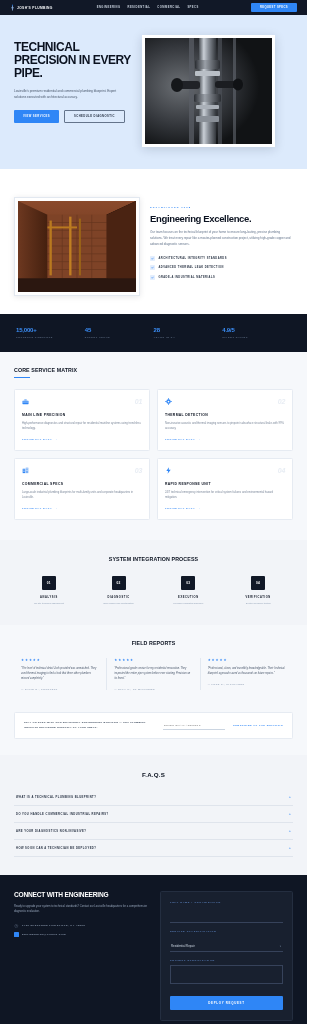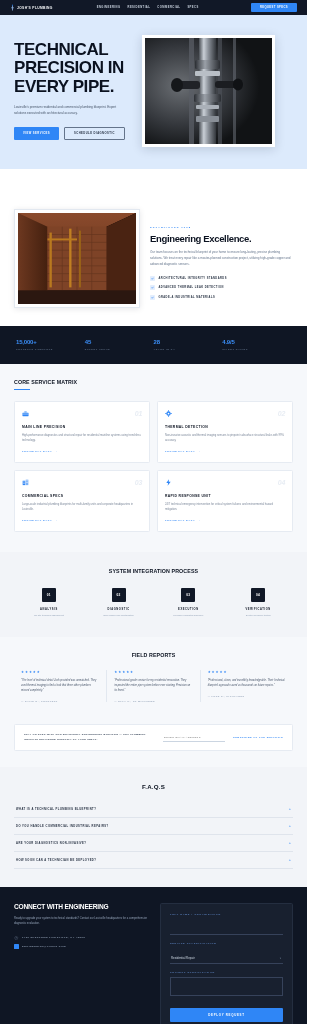--- a/index.html
+++ b/index.html
@@ -39,21 +39,21 @@
   }
 
   
   .hero {
     background: #dceafc;
     padding: 20px 14px 22px 14px;
     display: flex; gap: 10px;
   }
   .hero-left { width: 118px; padding-top: 6px; }
   .hero-title {
-    font-size: 17px; line-height: 1.08; font-weight: 800;
+    font-size: 12px; line-height: 1.08; font-weight: 800;
     letter-spacing: -.45px; color: #0b1220; text-transform: uppercase;
   }
   .hero-sub {
     margin-top: 9px; font-size: 3.1px; line-height: 1.85; color: #475569;
     max-width: 104px;
   }
   .hero-btns { margin-top: 10px; display: flex; gap: 5px; }
   .btn-primary {
     background: #2f86f6; color: #fff; border: 0; border-radius: 1px;
     font-size: 2.7px; font-weight: 700; letter-spacing: .45px;
@@ -65,22 +65,22 @@
     padding: 4px 9px; white-space: nowrap;
   }
   .hero-media {
     width: 133px; height: 112px; background: #fff; padding: 3px;
     box-shadow: 0 2px 10px rgba(15,23,42,.16);
   }
   .pipe-img { width: 100%; height: 100%; display: block; }
 
   
   .excellence {
-    background: #fff; padding: 16px 14px 18px 14px;
-    display: flex; gap: 10px; align-items: center; margin-top: 24px;
+    background: #fff; padding: 28px 14px 18px 14px;
+    display: flex; gap: 10px; align-items: flex-start;
   }
   .exc-media {
     width: 126px; height: 99px; background: #fff; padding: 3px;
     border: 0.6px solid #e2e8f0; box-shadow: 0 1px 6px rgba(15,23,42,.10);
   }
   .brick-img { width: 100%; height: 100%; display: block; }
   .exc-right { flex: 1; padding-top: 9px; }
   .eyebrow {
     color: #2f86f6; font-size: 2.5px; font-weight: 700; letter-spacing: 1.1px;
     text-transform: uppercase;

